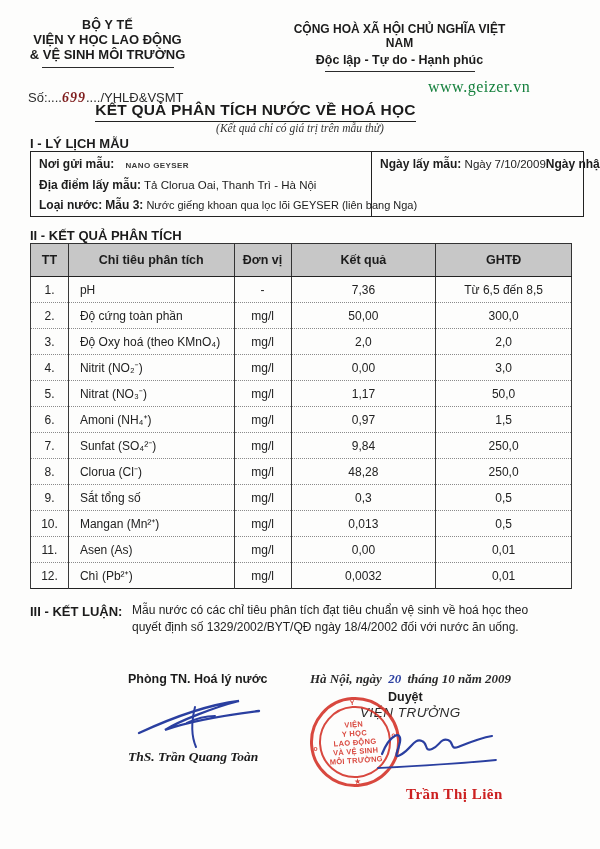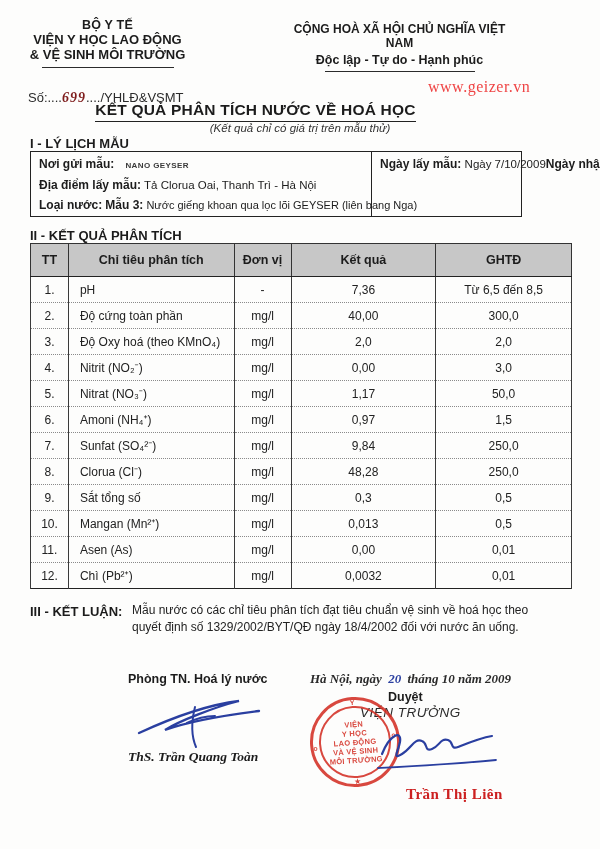--- a/index.html
+++ b/index.html
@@ -13,35 +13,35 @@
   
   .hdr-left { position:absolute; left:25px; top:18px; width:165px; text-align:center; }
   .hdr-left .l1 { font-size:12.5px; font-weight:bold; letter-spacing:.2px; }
   .hdr-left .l2, .hdr-left .l3 { font-size:13px; font-weight:bold; }
   .hdr-rule-left { width:132px; border-top:1.5px solid #2b2b2b; margin:5px auto 0; }
   .hdr-right { position:absolute; left:282px; top:22px; width:235px; text-align:center; }
   .hdr-right .l1 { font-size:12px; font-weight:bold; }
   .hdr-right .l2 { font-size:12.5px; font-weight:bold; margin-top:3px; }
   .hdr-rule-right { width:150px; border-top:1.5px solid #2b2b2b; margin:4px auto 0; }
   .watermark { position:absolute; left:428px; top:78px; font-family:"Liberation Serif", serif;
-    font-size:16px; color:#ef4444; letter-spacing:.5px; }
+    font-size:16px; color:#15803d; letter-spacing:.5px; }
 
   .ref-line { position:absolute; left:28px; top:90px; font-size:13px; color:#2b2b2b; }
   .ref-num { color:#7f1d1d; font-family:"Liberation Serif", serif; font-style:italic;
     font-weight:bold; font-size:14px; letter-spacing:1px; }
 
   .title-wrap { position:absolute; left:0; top:101px; width:511px; text-align:center; }
   .doc-title { display:inline-block; font-size:15.5px; font-weight:bold; letter-spacing:.2px;
     border-bottom:1.5px solid #222; padding-bottom:2px; }
   .doc-subtitle { position:absolute; left:0; top:122px; width:600px; text-align:center;
-    font-size:11.5px; font-style:italic; color:#333; }
+    font-size:11.5px; font-style:italic; color:#333;font-family:Liberation Serif, serif; }
 
   
   .sec1-head { position:absolute; left:30px; top:136px; font-size:13px; font-weight:bold; }
-  .box1 { position:absolute; left:30px; top:151px; width:492px; height:66px;
+  .box1 { position:absolute; left:30px; top:151px; width:554px; height:66px;
     border:1.6px solid #222; display:flex; }
   .box1-left { width:340px; padding:5px 8px 4px 8px; display:flex; flex-direction:column; justify-content:space-between; }
   .box1-right { flex:1; border-left:1.6px solid #222; padding:5px 8px 4px 8px;
     display:flex; flex-direction:row; justify-content:space-between; }
   .frow { font-size:11.5px; white-space:nowrap; }
   .frow b { font-size:12px; }
   .sender-val { font-size:8px; color:#3a3a3a; letter-spacing:.4px; font-weight:bold; margin-left:8px; }
 
   
   .sec2-head { position:absolute; left:30px; top:228px; font-size:13px; font-weight:bold; }
@@ -170,21 +170,21 @@
         <td class="tt">1.</td>
         <td class="name">pH</td>
         <td>-</td>
         <td>7,36</td>
         <td>Từ 6,5 đến 8,5</td>
       </tr>
       <tr>
         <td class="tt">2.</td>
         <td class="name">Độ cứng toàn phần</td>
         <td>mg/l</td>
-        <td>40,00</td>
+        <td>50,00</td>
         <td>300,0</td>
       </tr>
       <tr>
         <td class="tt">3.</td>
         <td class="name">Độ Oxy hoá (theo KMnO₄)</td>
         <td>mg/l</td>
         <td>2,0</td>
         <td>2,0</td>
       </tr>
       <tr>

